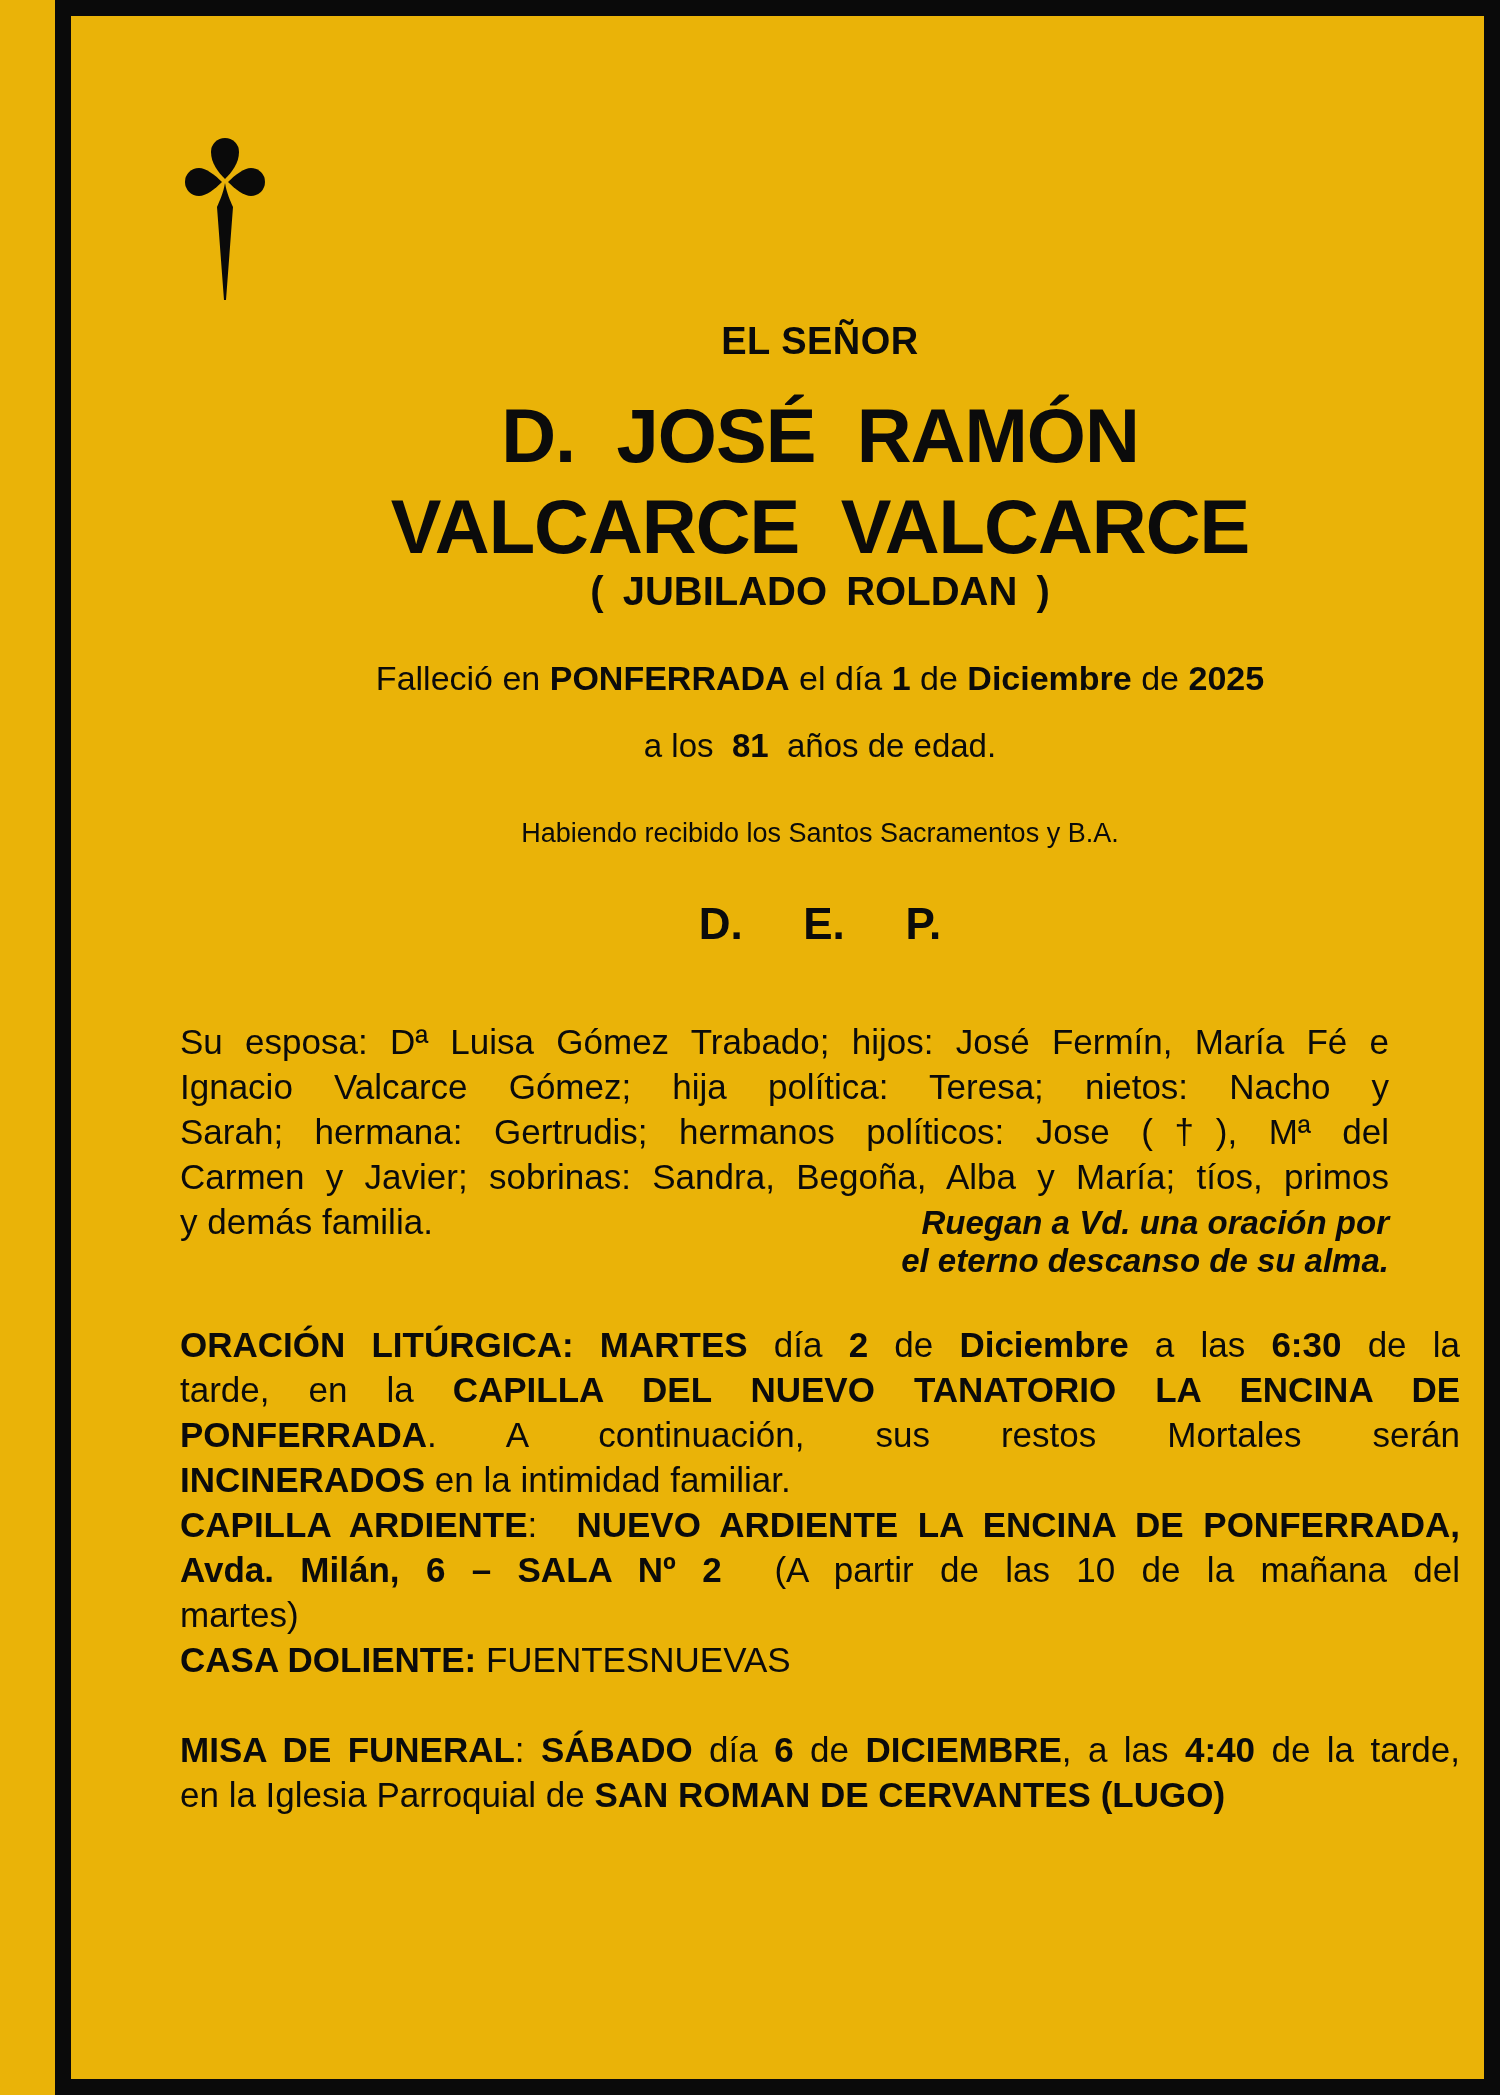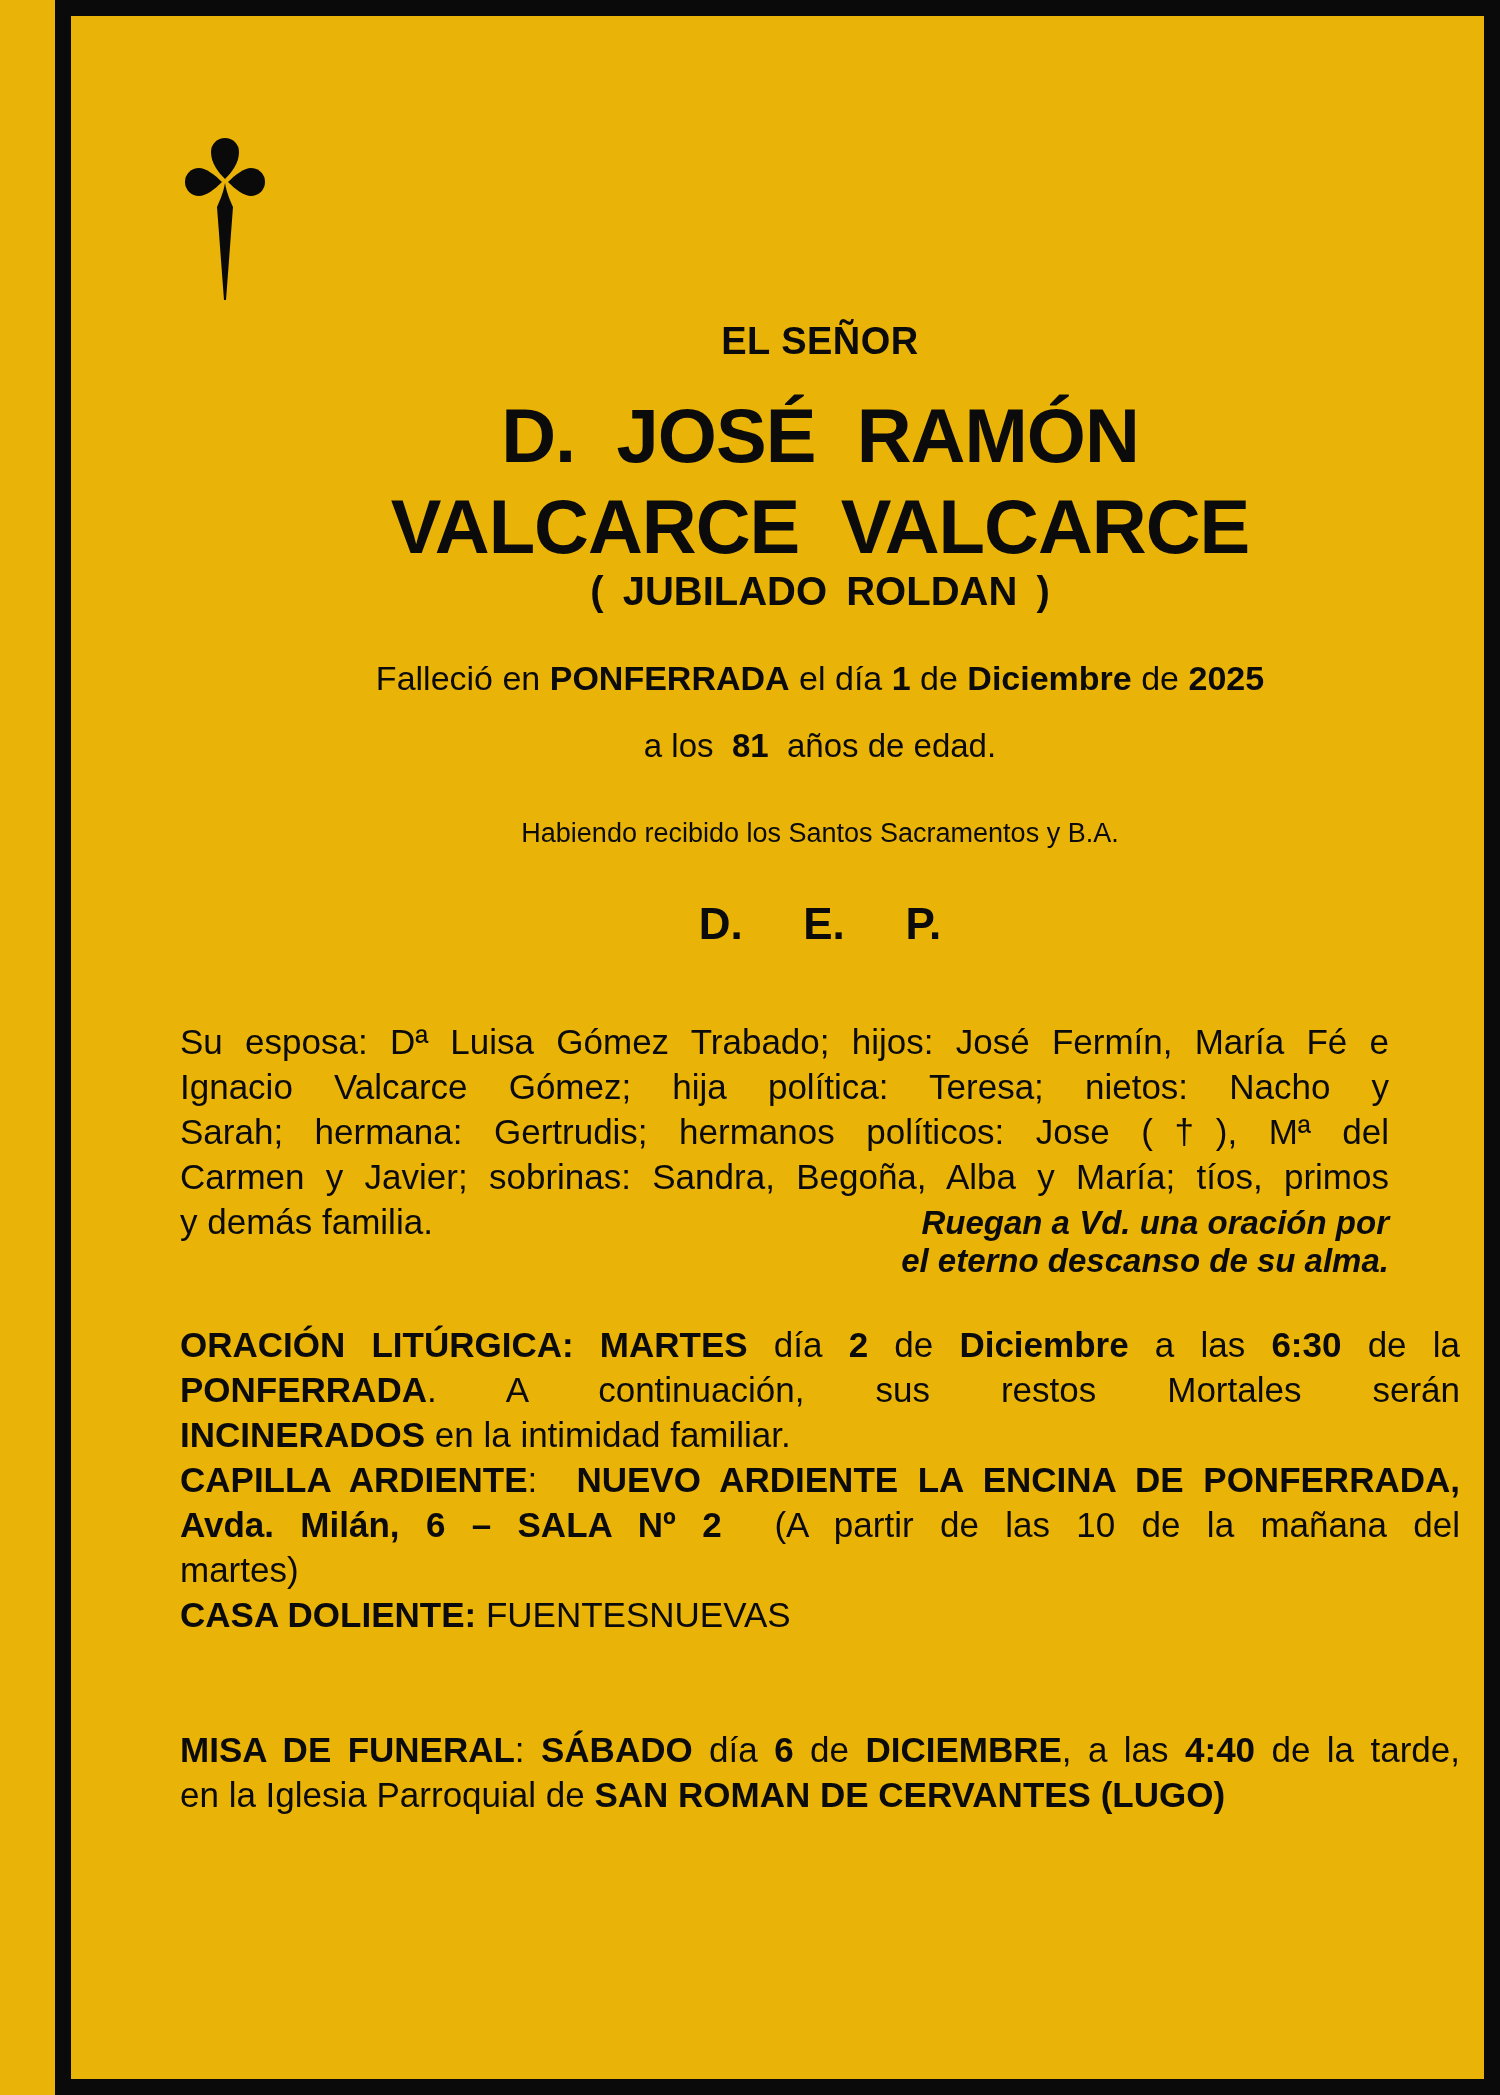--- a/index.html
+++ b/index.html
@@ -68,20 +68,21 @@
       <div class="pline"><span>y demás familia.</span></div>
     </div>
 
   <div class="abs prayer">
     <div>Ruegan a Vd. una oración por</div>
     <div>el eterno descanso de su alma.</div>
   </div>
 
   <div class="abs para services">
       <div class="pline jl"><span class="b">ORACIÓN LITÚRGICA: MARTES</span><span> día </span><span class="b">2</span><span> de </span><span class="b">Diciembre</span><span> a las </span><span class="b">6:30</span><span> de la</span></div>
+      <div class="pline jl"><span>tarde, en la </span><span class="b">CAPILLA DEL NUEVO TANATORIO LA ENCINA DE</span></div>
       <div class="pline jl"><span class="b">PONFERRADA</span><span>. A continuación, sus restos Mortales serán</span></div>
       <div class="pline"><span class="b">INCINERADOS</span><span> en la intimidad familiar.</span></div>
       <div class="pline jl"><span class="b">CAPILLA ARDIENTE</span><span>:&nbsp; </span><span class="b">NUEVO ARDIENTE LA ENCINA DE PONFERRADA,</span></div>
       <div class="pline jl"><span class="b">Avda. Milán, 6 – SALA Nº 2</span><span> &nbsp;(A partir de las 10 de la mañana del</span></div>
       <div class="pline"><span>martes)</span></div>
       <div class="pline"><span class="b">CASA DOLIENTE:</span><span> FUENTESNUEVAS</span></div>
     </div>
 
   <div class="abs para funeral">
       <div class="pline jl"><span class="b">MISA DE FUNERAL</span><span>: </span><span class="b">SÁBADO</span><span> día </span><span class="b">6</span><span> de </span><span class="b">DICIEMBRE</span><span>, a las </span><span class="b">4:40</span><span> de la tarde,</span></div>

